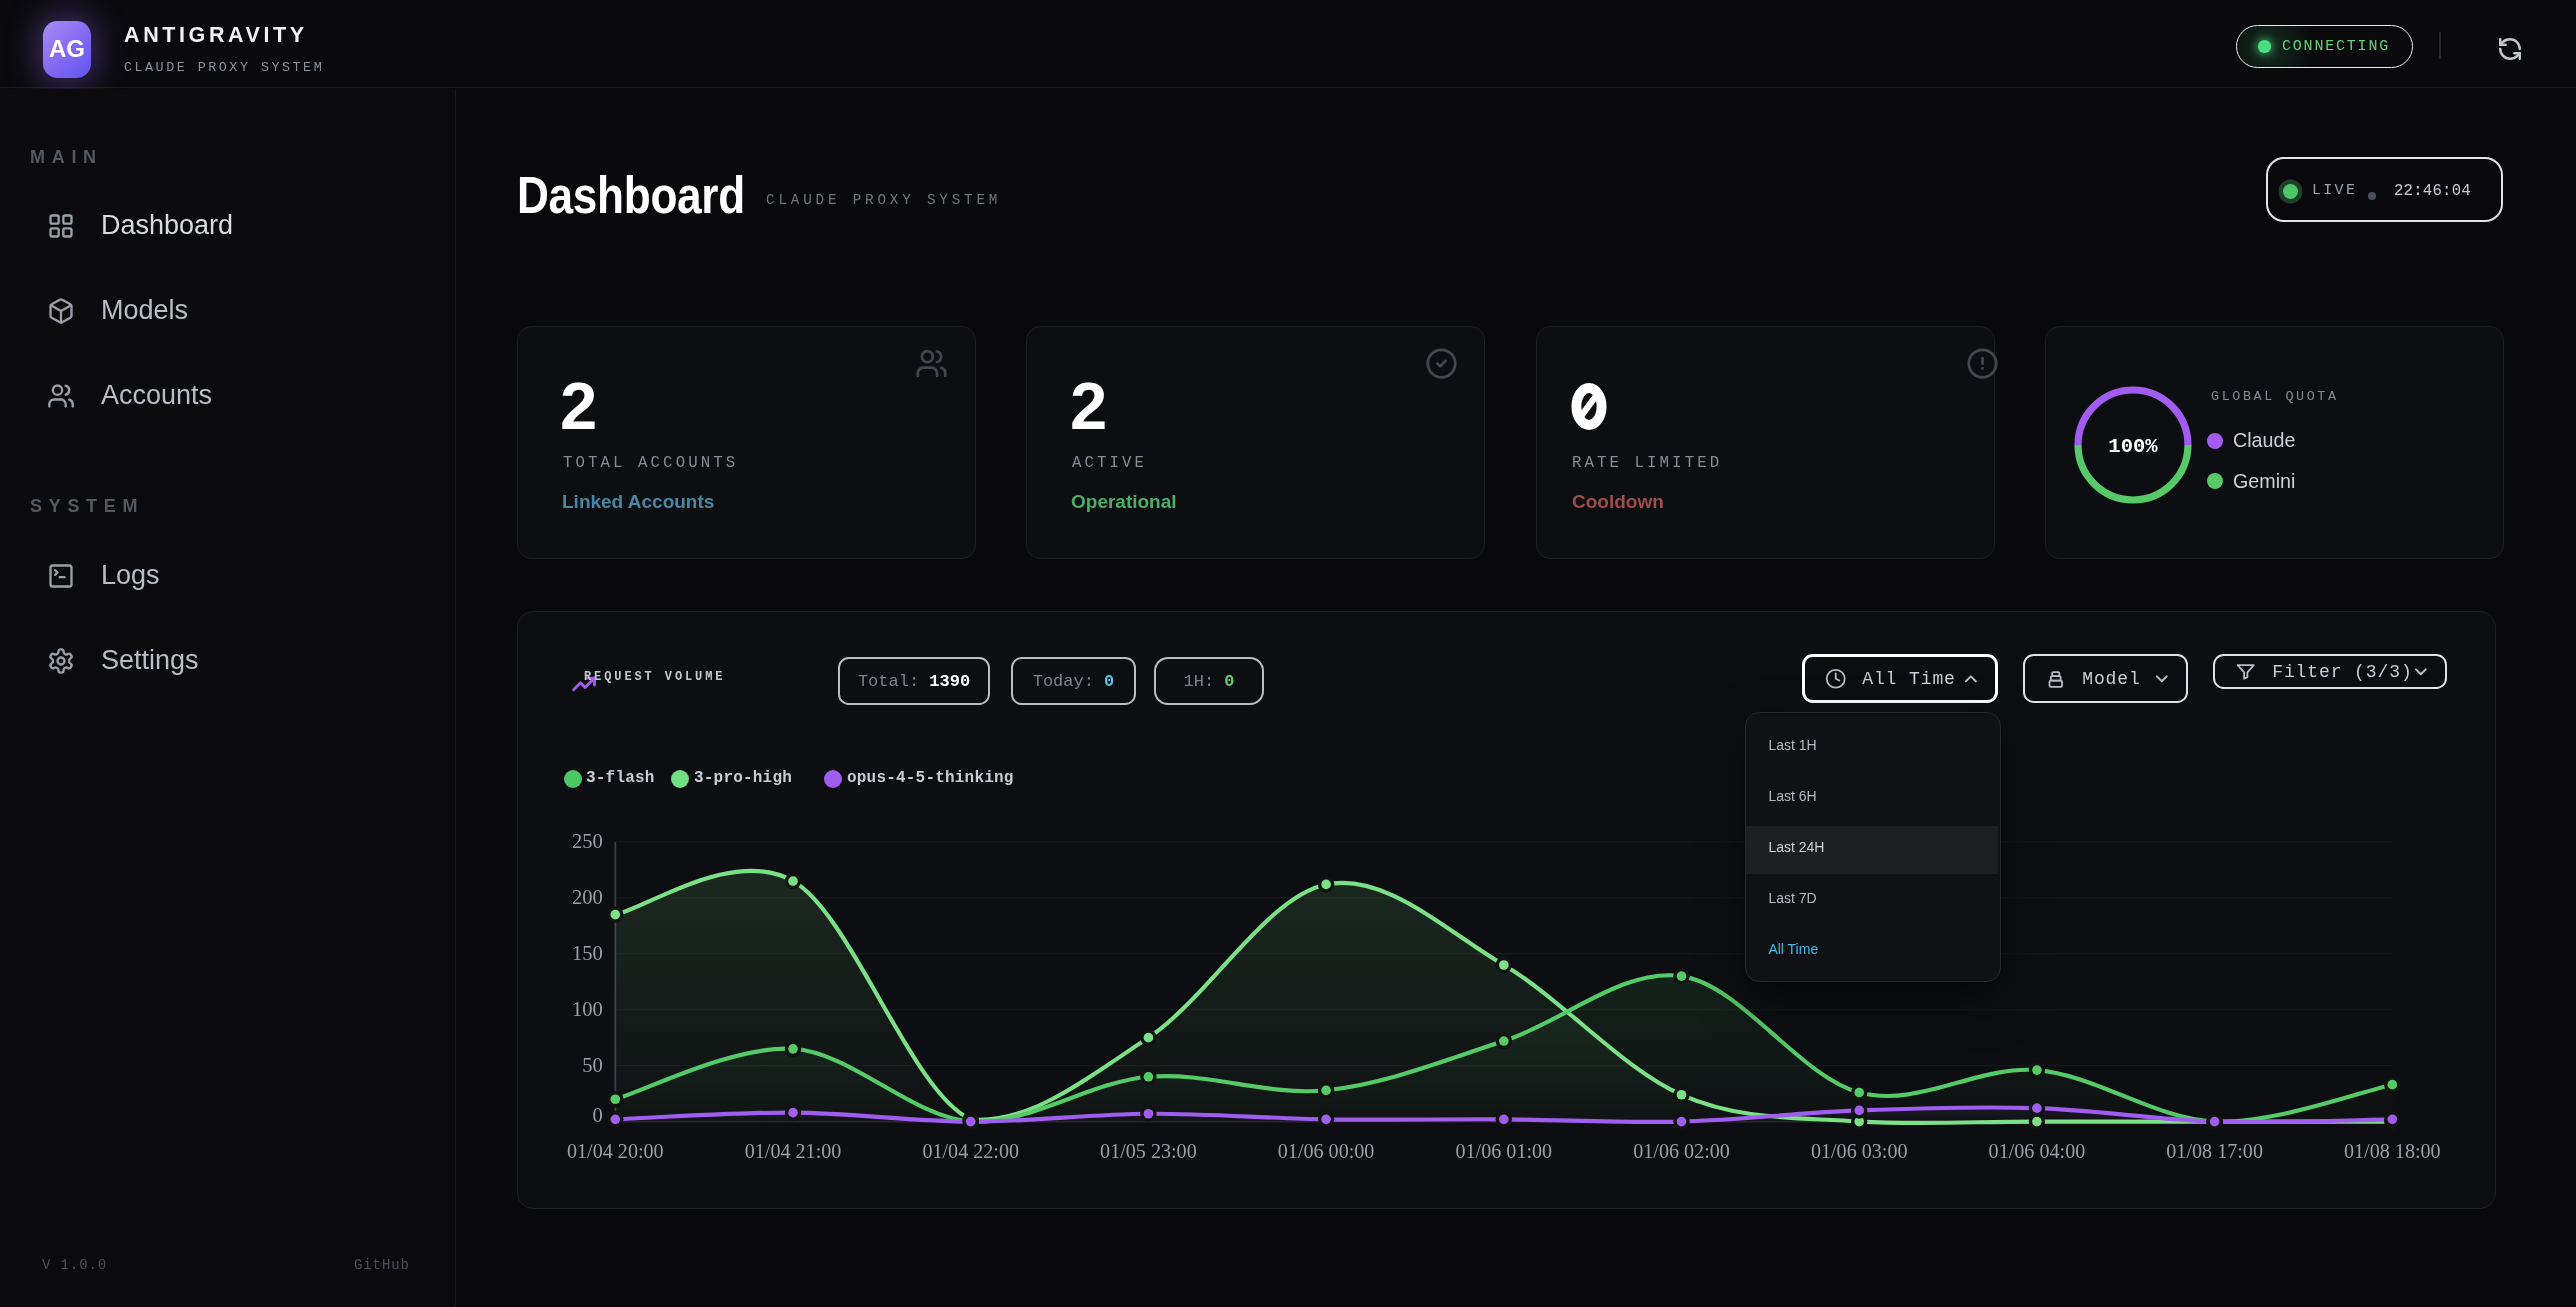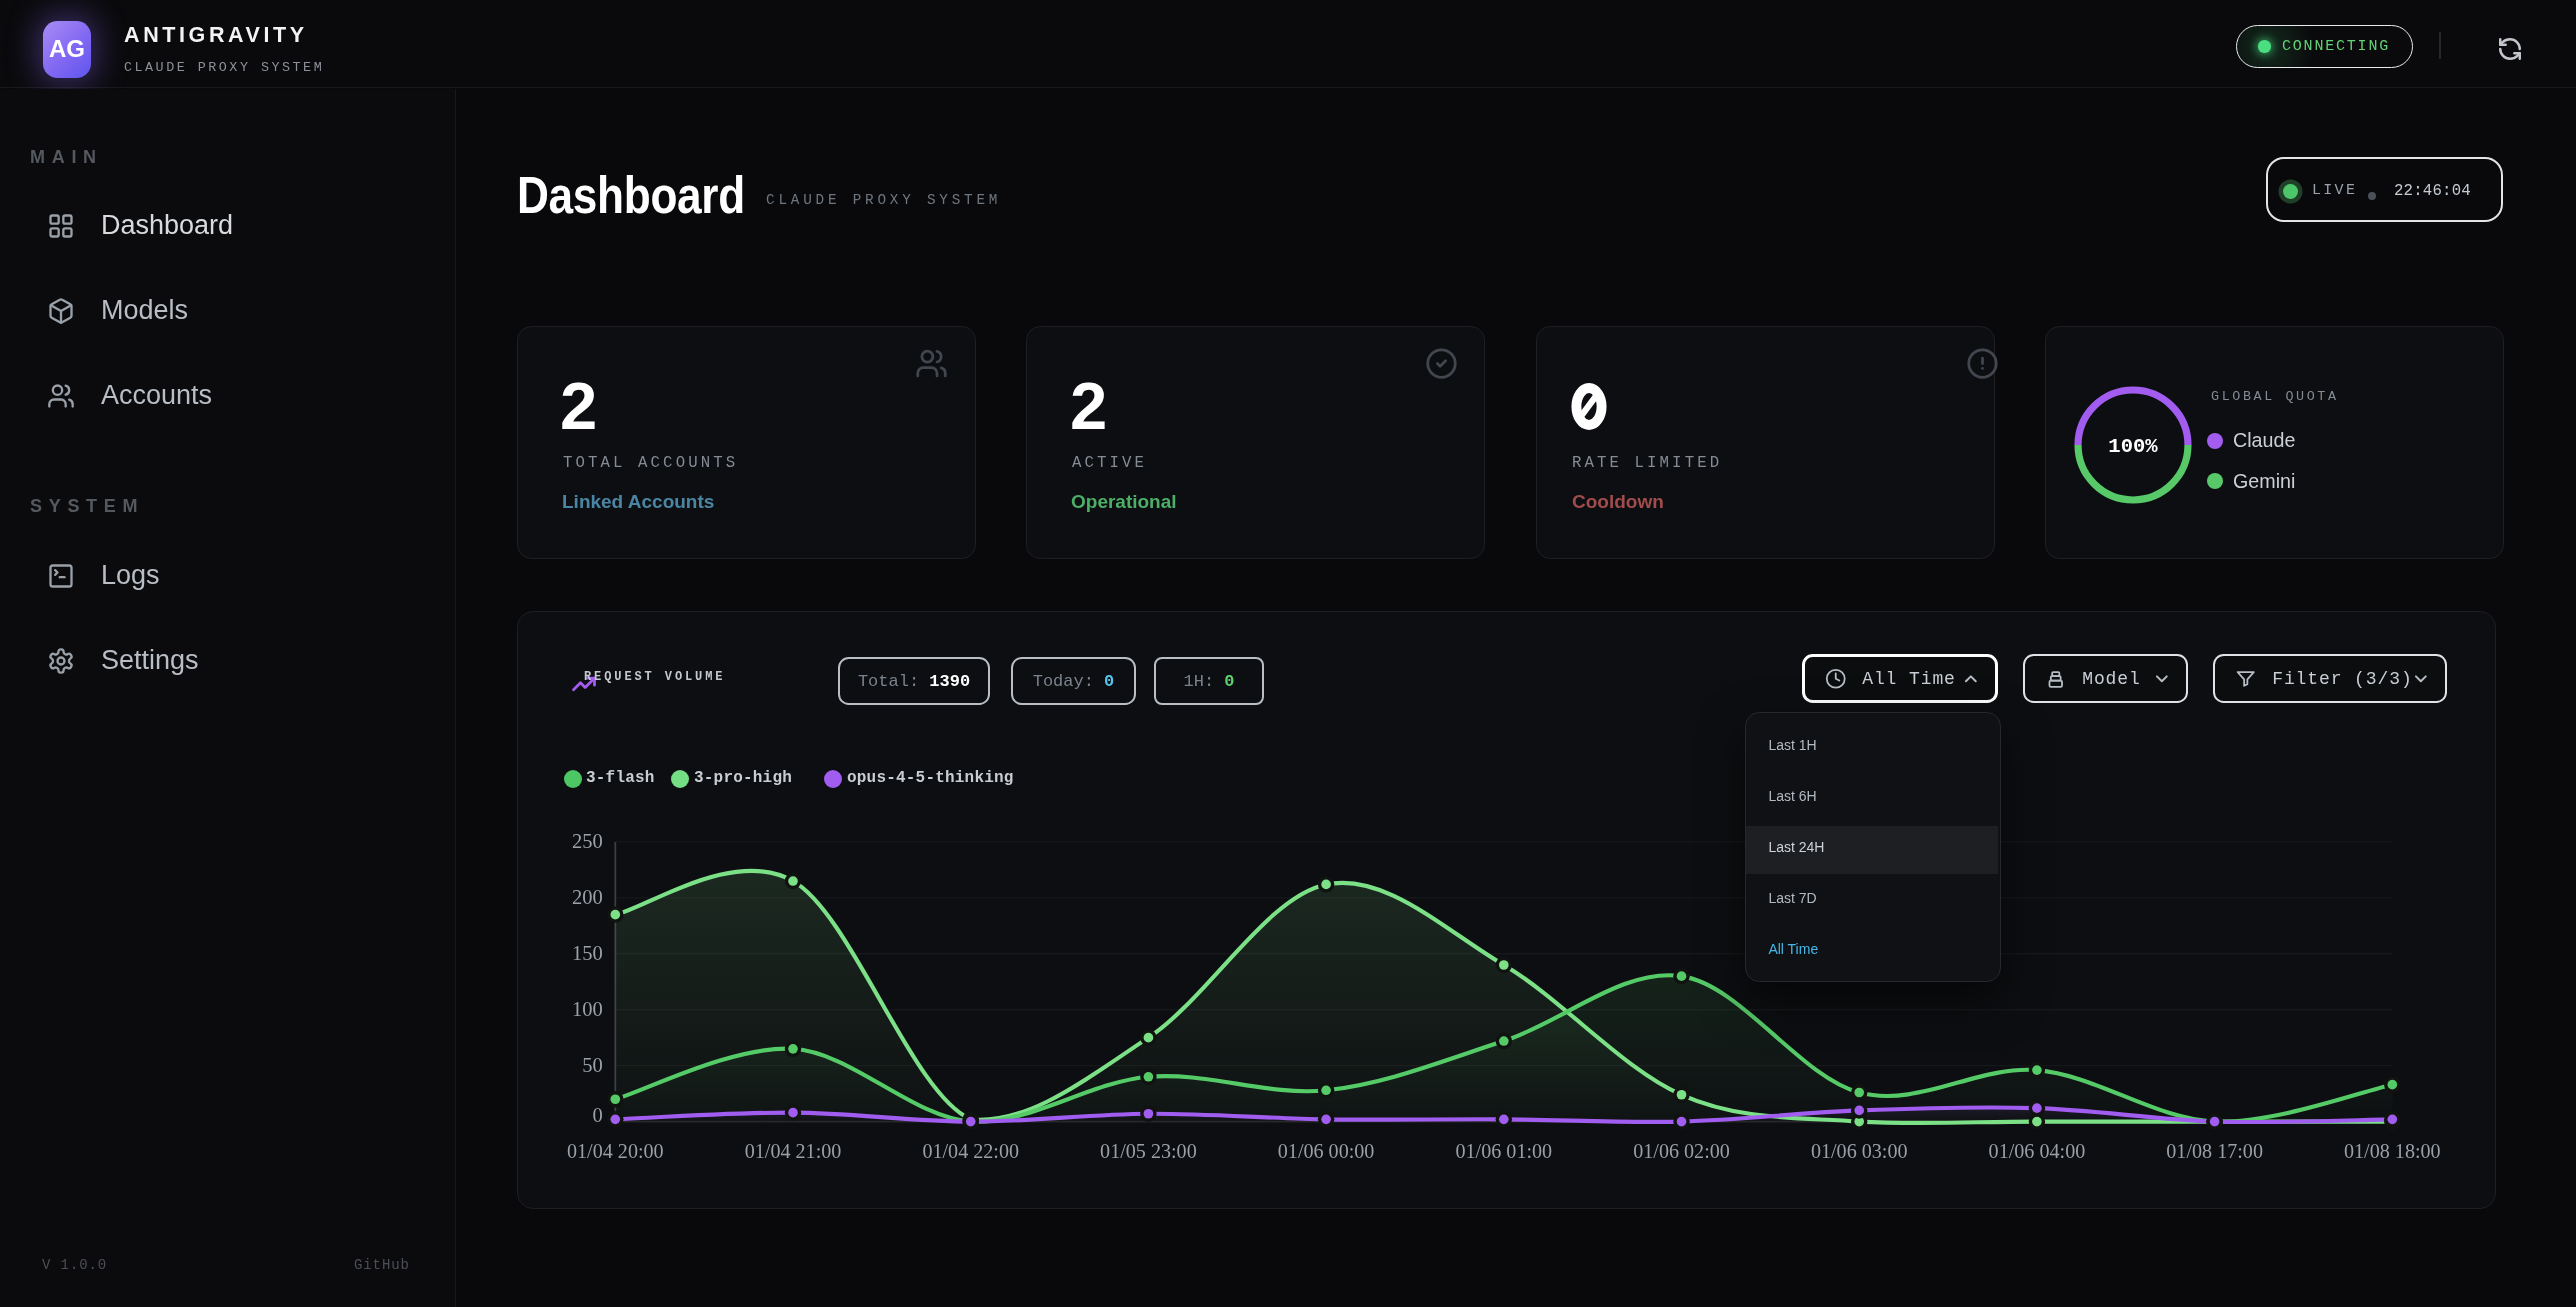--- a/index.html
+++ b/index.html
@@ -152,21 +152,21 @@
   </svg>
 <div class="abs mono" style="left:584px;top:670px;font-size:12px;font-weight:bold;letter-spacing:2.9px;color:#c3c8cf;">REQUEST VOLUME</div>
 <div class="abs" style="left:838px;top:657px;width:152px;height:48px;border:2.2px solid #b9bdc4;border-radius:10.7px;display:flex;align-items:center;justify-content:center;font-family:'Liberation Mono', monospace;font-size:17px;">
     <span style="color:#7a828e;">Total:&nbsp;</span>
     <span style="color:#ffffff;font-weight:bold;">1390</span>
   </div>
 <div class="abs" style="left:1011px;top:657px;width:125px;height:48px;border:2.2px solid #b9bdc4;border-radius:10.7px;display:flex;align-items:center;justify-content:center;font-family:'Liberation Mono', monospace;font-size:17px;">
     <span style="color:#7a828e;">Today:&nbsp;</span>
     <span style="color:#56c3ea;font-weight:bold;">0</span>
   </div>
-<div class="abs" style="left:1154px;top:657px;width:110px;height:48px;border:2.2px solid #b9bdc4;border-radius:8px;display:flex;align-items:center;justify-content:center;font-family:'Liberation Mono', monospace;font-size:17px;">
+<div class="abs" style="left:1154px;top:657px;width:110px;height:48px;border:2.2px solid #b9bdc4;border-radius:14px;display:flex;align-items:center;justify-content:center;font-family:'Liberation Mono', monospace;font-size:17px;">
     <span style="color:#7a828e;">1H:&nbsp;</span>
     <span style="color:#5dcf6e;font-weight:bold;">0</span>
   </div>
 <div class="pillbtn" style="left:1802px;top:654px;width:196px;height:49px;border-color:#ffffff;border-width:3.1px;">
     <svg style="margin-left:19.7px;" width="21.5" height="21.5" viewBox="0 0 24 24" fill="none" stroke="#b7bdc5" stroke-width="2" stroke-linecap="round" stroke-linejoin="round">
       <circle cx="12" cy="12" r="10"></circle>
       <polyline points="12 6 12 12 16 14"></polyline>
     </svg>
     <span style="margin-left:16px;font-size:18px;color:#c9ced6;letter-spacing:0.9px;">All Time</span>
     <svg style="position:absolute;right:14.3px;" width="19.7" height="19.7" viewBox="0 0 24 24" fill="none" stroke="#b7bdc5" stroke-width="2.4" stroke-linecap="round" stroke-linejoin="round">
@@ -177,21 +177,21 @@
     <svg style="margin-left:19.7px;" width="21.5" height="21.5" viewBox="0 0 24 24" fill="none" stroke="#b7bdc5" stroke-width="2" stroke-linecap="round" stroke-linejoin="round">
       <rect x="5" y="14" width="14" height="7" rx="1.5"></rect>
       <rect x="6.5" y="9" width="11" height="5" rx="1.2"></rect>
       <rect x="8" y="4.5" width="8" height="4.5" rx="1.2"></rect>
     </svg>
     <span style="margin-left:16px;font-size:18px;color:#c9ced6;letter-spacing:0.9px;">Model</span>
     <svg style="position:absolute;right:14.3px;" width="19.7" height="19.7" viewBox="0 0 24 24" fill="none" stroke="#b7bdc5" stroke-width="2.4" stroke-linecap="round" stroke-linejoin="round">
       <polyline points="6 9 12 15 18 9"></polyline>
     </svg>
   </div>
-<div class="pillbtn" style="left:2213px;top:654px;width:234px;height:49px;border-color:#dfe2e6;border-width:2.7px;">
+<div class="pillbtn" style="left:2213px;top:654px;width:234px;height:35px;border-color:#dfe2e6;border-width:2.7px;">
     <svg style="margin-left:19.7px;" width="21.5" height="21.5" viewBox="0 0 24 24" fill="none" stroke="#b7bdc5" stroke-width="2" stroke-linecap="round" stroke-linejoin="round">
       <path d="M3 4.5h18l-7.2 8.1v5.4l-3.6 1.8v-7.2z"></path>
     </svg>
     <span style="margin-left:16px;font-size:18px;color:#c9ced6;letter-spacing:0.9px;">Filter (3/3)</span>
     <svg style="position:absolute;right:14.3px;" width="19.7" height="19.7" viewBox="0 0 24 24" fill="none" stroke="#b7bdc5" stroke-width="2.4" stroke-linecap="round" stroke-linejoin="round">
       <polyline points="6 9 12 15 18 9"></polyline>
     </svg>
   </div>
 <div class="abs" style="left:564px;top:770px;width:18px;height:18px;border-radius:50%;background:#4cc764;"></div>
 <div class="abs mono" style="left:586px;top:769px;font-size:16px;font-weight:bold;color:#c8cdd3;letter-spacing:0.2px;">3-flash</div>

